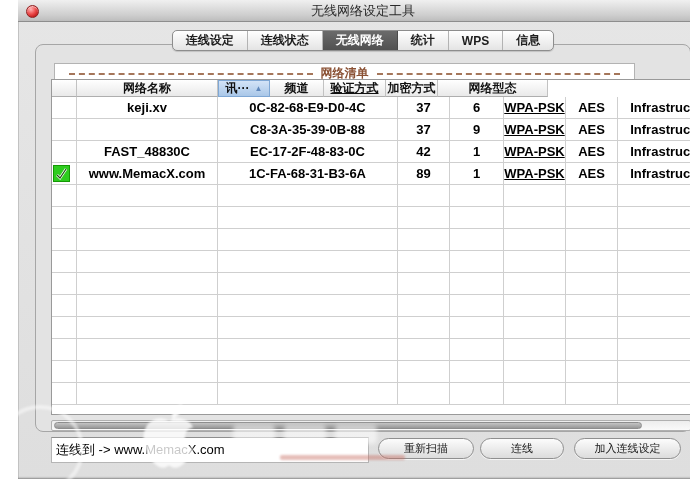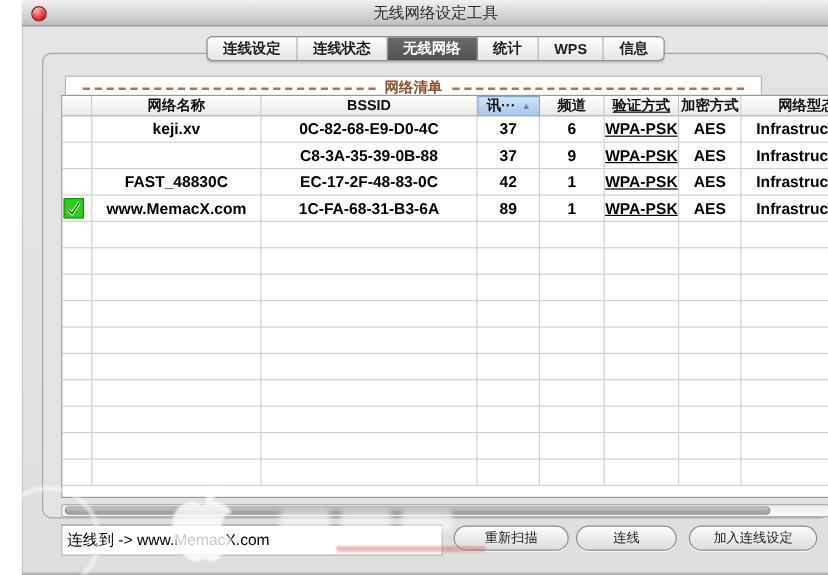--- a/index.html
+++ b/index.html
@@ -119,21 +119,20 @@
   <div class="section-box">
     <div class="dash"></div>
     <div class="section-title">网络清单</div>
     <div class="dash"></div>
   </div>
 
   <div class="table">
     <div class="thead">
       <div class="th c0"></div>
       <div class="th c1">网络名称</div>
-      <div class="th c2">BSSID</div>
       <div class="th c3 sorted">
         <span>讯···</span>
         <span class="sort-arrow">▲</span>
       </div>
       <div class="th c4">频道</div>
       <div class="th c5">验证方式</div>
       <div class="th c6">加密方式</div>
       <div class="th c7">网络型态</div>
     </div>
 

